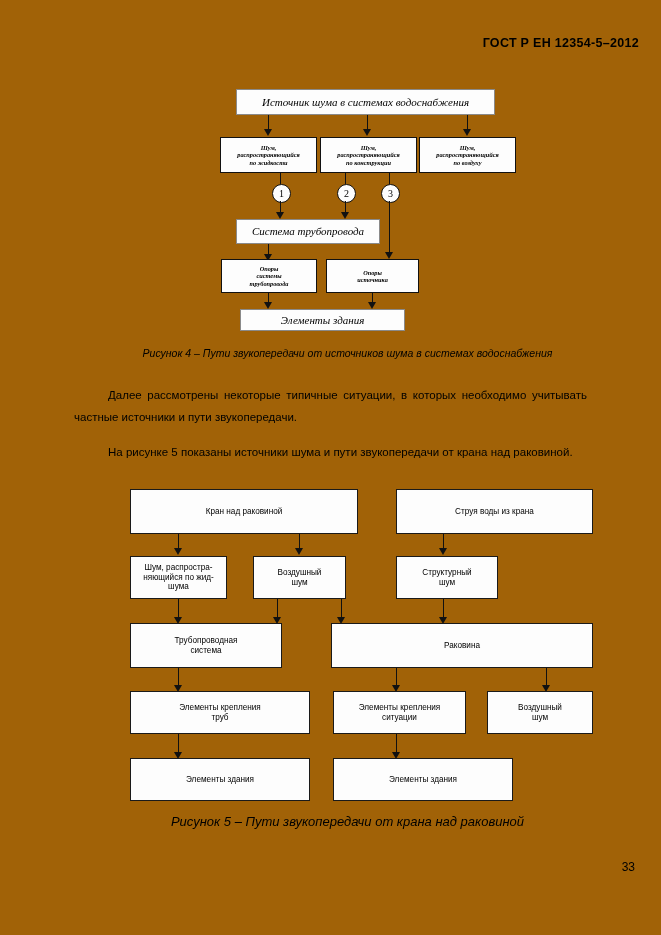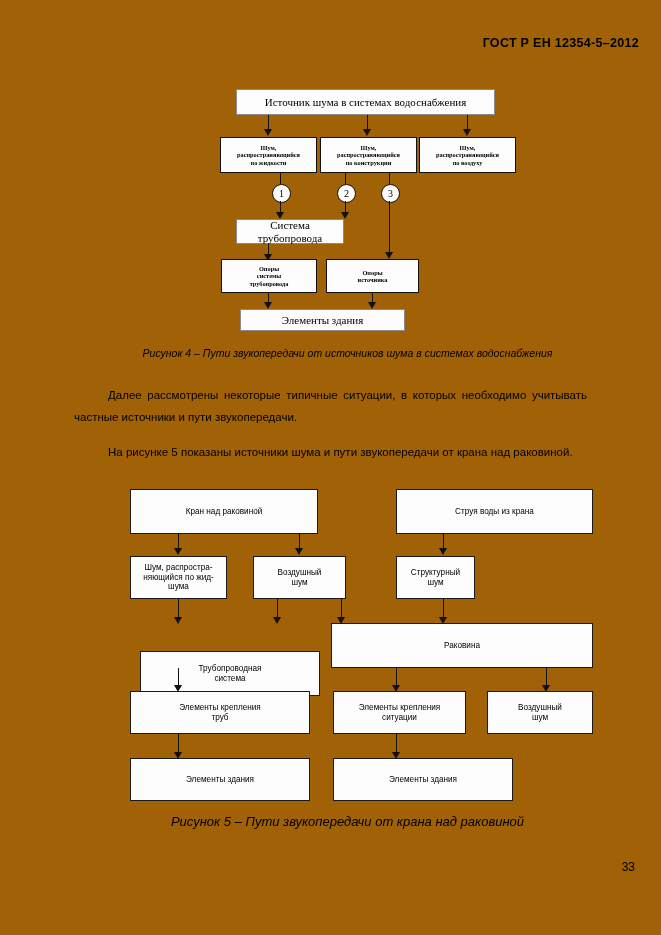--- a/index.html
+++ b/index.html
@@ -54,20 +54,21 @@
     justify-content: center;
     text-align: center;
     background: #fdfdfd;
     line-height: 1.18;
   }
   .node span { display: block; width: 100%; }
 
   
   .d1 .node {
     font-family: "Liberation Serif", "DejaVu Serif", serif;
+    font-style: italic;
   }
   .d1 .thin {
     border: 1px solid #8a8a8a;
     font-size: 10.5px;
   }
   .d1 .thick {
     border: 1.6px solid #111111;
     font-weight: bold;
     font-size: 6.3px;
   }
@@ -188,21 +189,21 @@
     </div>
 
     <div class="vline" style="left:280px; top:201px; height:13px;"></div>
     <div class="arrow" style="left:276px; top:212px;"></div>
     <div class="vline" style="left:345px; top:201px; height:13px;"></div>
     <div class="arrow" style="left:341px; top:212px;"></div>
 
     <div class="vline" style="left:389px; top:201px; height:53px;"></div>
     <div class="arrow" style="left:385px; top:252px;"></div>
 
-    <div class="node thin big" style="left:236px; top:219px; width:108px; height:25px;">
+    <div class="node thin big" style="left:236px; top:219px; width:144px; height:25px;">
       <span>Система трубопровода</span>
     </div>
 
     <div class="vline" style="left:268px; top:244px; height:12px;"></div>
     <div class="arrow" style="left:264px; top:254px;"></div>
 
     <div class="node thick" style="left:221px; top:259px; width:96px; height:34px;">
       <span>
         <span>Опоры</span>
         <span>системы</span>
@@ -230,21 +231,21 @@
     <span>Рисунок 4 – Пути звукопередачи от источников шума в системах водоснабжения</span>
   </div>
 
   <div class="body-text" style="top:372px;">
     <p class="ind">Далее рассмотрены некоторые типичные ситуации, в которых необходимо учитывать частные источники и пути звукопередачи.</p>
     <p class="ind">На рисунке 5 показаны источники шума и пути звукопередачи от крана над раковиной.</p>
   </div>
 
   <div class="dgm d2" style="left:0; top:0; width:661px; height:935px;">
 
-    <div class="node" style="left:130px; top:489px; width:188px; height:45px;">
+    <div class="node" style="left:130px; top:489px; width:228px; height:45px;">
       <span>Кран над раковиной</span>
     </div>
     <div class="node" style="left:396px; top:489px; width:197px; height:45px;">
       <span>Струя воды из крана</span>
     </div>
 
     <div class="vline" style="left:178px; top:534px; height:16px;"></div>
     <div class="arrow" style="left:174px; top:548px;"></div>
     <div class="vline" style="left:299px; top:534px; height:16px;"></div>
     <div class="arrow" style="left:295px; top:548px;"></div>
@@ -258,40 +259,40 @@
         <span>няющийся по жид-</span>
         <span>шума</span>
       </span>
     </div>
     <div class="node" style="left:253px; top:556px; width:93px; height:43px;">
       <span>
         <span>Воздушный</span>
         <span>шум</span>
       </span>
     </div>
-    <div class="node" style="left:396px; top:556px; width:79px; height:43px;">
+    <div class="node" style="left:396px; top:556px; width:102px; height:43px;">
       <span>
         <span>Структурный</span>
         <span>шум</span>
       </span>
     </div>
 
     <div class="vline" style="left:178px; top:599px; height:20px;"></div>
     <div class="arrow" style="left:174px; top:617px;"></div>
 
     <div class="vline" style="left:277px; top:599px; height:20px;"></div>
     <div class="arrow" style="left:273px; top:617px;"></div>
 
     <div class="vline" style="left:341px; top:599px; height:20px;"></div>
     <div class="arrow" style="left:337px; top:617px;"></div>
 
     <div class="vline" style="left:443px; top:599px; height:20px;"></div>
     <div class="arrow" style="left:439px; top:617px;"></div>
 
-    <div class="node" style="left:140px; top:623px; width:180px; height:45px;margin-top:28px;">
+    <div class="node" style="left:130px; top:623px; width:152px; height:45px;">
       <span>
         <span>Трубопроводная</span>
         <span>система</span>
       </span>
     </div>
     <div class="node" style="left:331px; top:623px; width:262px; height:45px;">
       <span>Раковина</span>
     </div>
 
     <div class="vline" style="left:178px; top:668px; height:19px;"></div>

